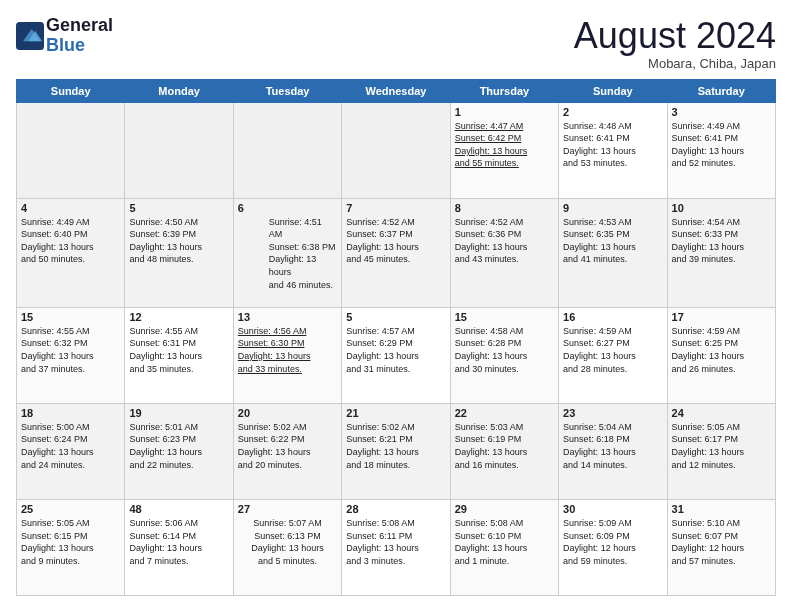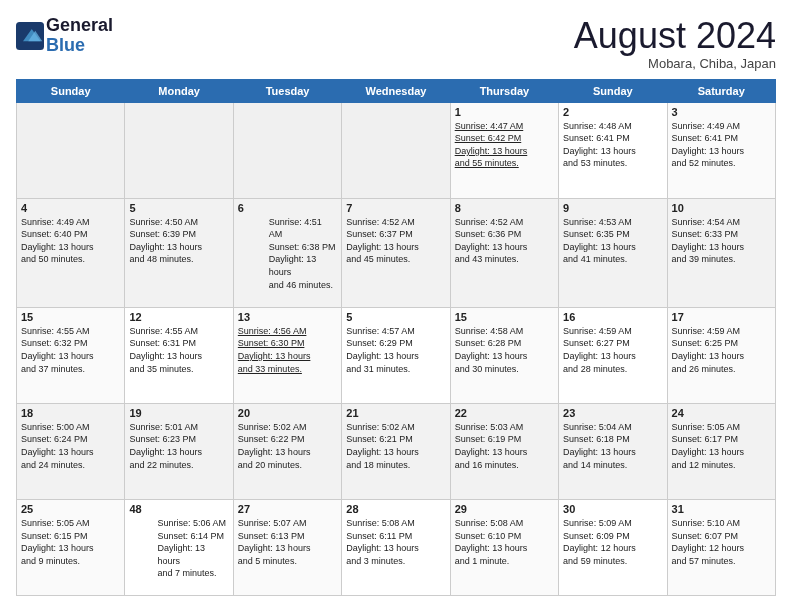--- a/index.html
+++ b/index.html
@@ -321,28 +321,28 @@
         <tr>
           <td>
             <span class="day-num">25</span>
             <div class="day-info" style="white-space: pre-line;">Sunrise: 5:05 AM
 Sunset: 6:15 PM
 Daylight: 13 hours
 and 9 minutes.</div>
           </td>
           <td>
             <span class="day-num">48</span>
-            <div class="day-info" style="white-space: pre-line; margin-left: 28px;">Sunrise: 5:06 AM
+            <div class="day-info" style="white-space: pre-line;">Sunrise: 5:06 AM
 Sunset: 6:14 PM
 Daylight: 13 hours
 and 7 minutes.</div>
           </td>
           <td>
             <span class="day-num">27</span>
-            <div class="day-info" style="white-space: pre-line;">Sunrise: 5:07 AM
+            <div class="day-info" style="white-space: pre-line; text-align: center;">Sunrise: 5:07 AM
 Sunset: 6:13 PM
 Daylight: 13 hours
 and 5 minutes.</div>
           </td>
           <td>
             <span class="day-num">28</span>
             <div class="day-info" style="white-space: pre-line;">Sunrise: 5:08 AM
 Sunset: 6:11 PM
 Daylight: 13 hours
 and 3 minutes.</div>

